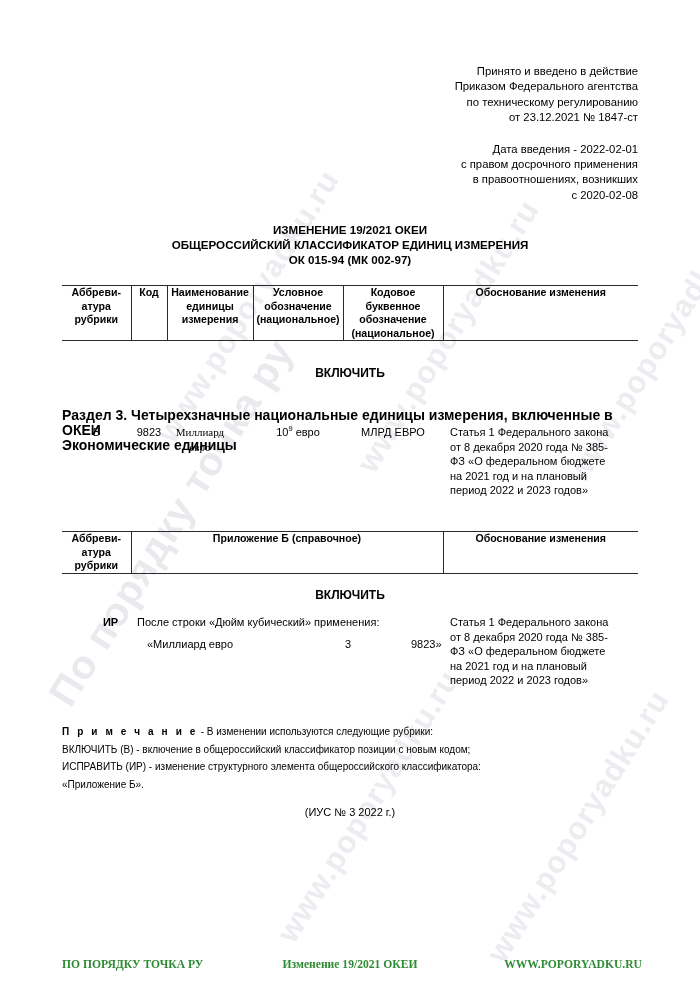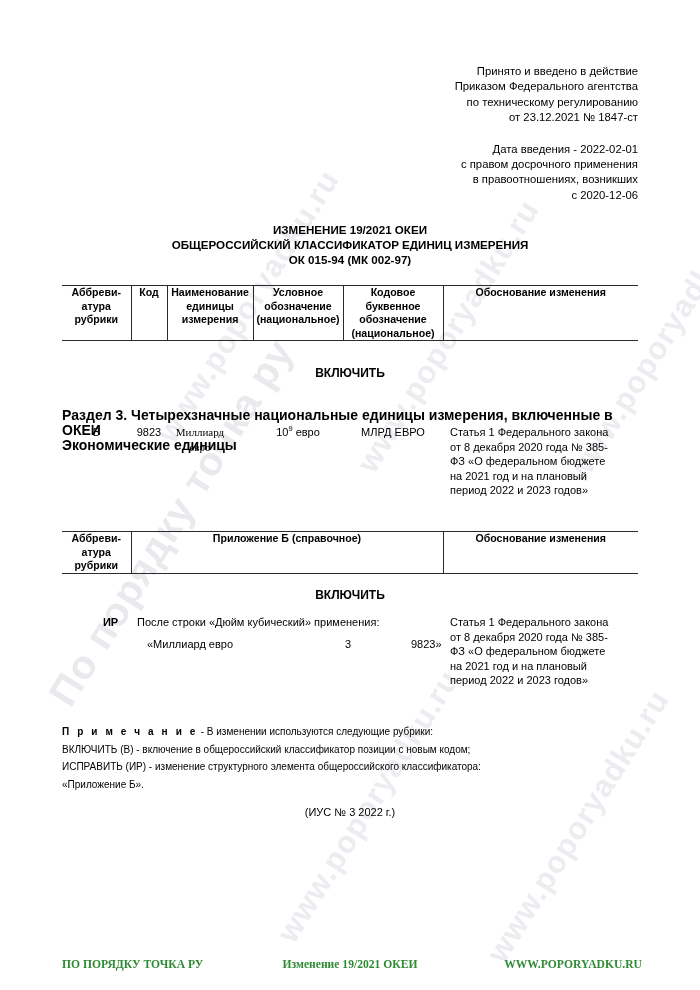--- a/index.html
+++ b/index.html
@@ -201,21 +201,21 @@
 
     <div class="header-block">
       <div class="line">Принято и введено в действие</div>
       <div class="line">Приказом Федерального агентства</div>
       <div class="line">по техническому регулированию</div>
       <div class="line">от 23.12.2021 № 1847-ст</div>
       <div class="grp2">
         <div class="line">Дата введения - 2022-02-01</div>
         <div class="line">с правом досрочного применения</div>
         <div class="line">в правоотношениях, возникших</div>
-        <div class="line">с 2020-12-06</div>
+        <div class="line">с 2020-02-08</div>
       </div>
     </div>
 
     <div class="doc-title">
       <div>ИЗМЕНЕНИЕ 19/2021 ОКЕИ</div>
       <div>ОБЩЕРОССИЙСКИЙ КЛАССИФИКАТОР ЕДИНИЦ ИЗМЕРЕНИЯ</div>
       <div>ОК 015-94 (МК 002-97)</div>
     </div>
 
     <table class="grid" id="table1">

